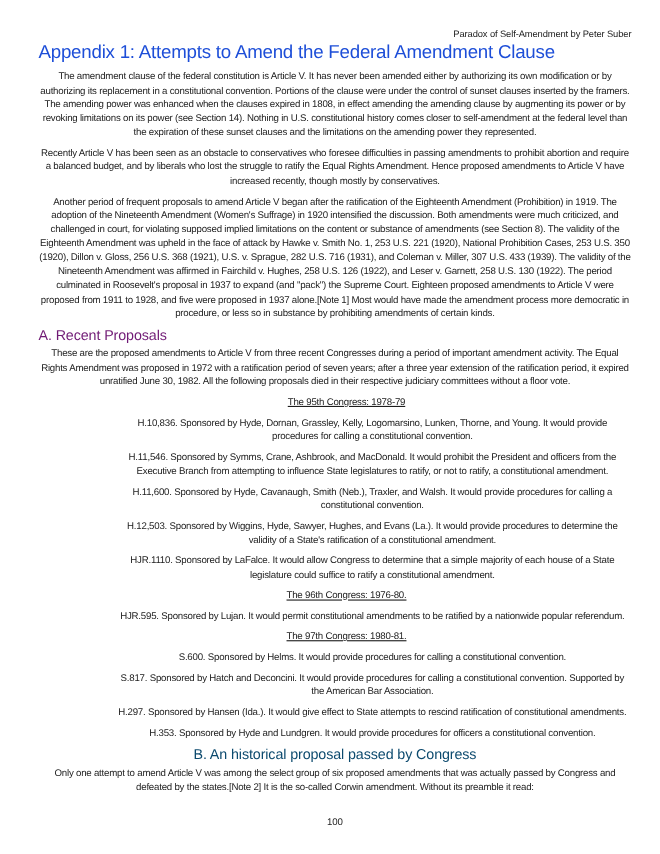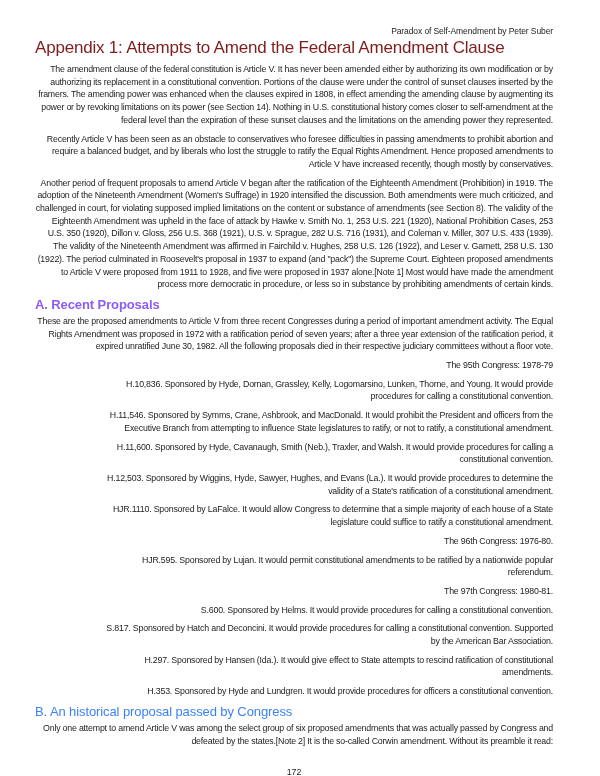--- a/index.html
+++ b/index.html
@@ -5,21 +5,21 @@
   html, body {
     margin: 0;
     padding: 0;
     background: #ffffff;
   }
   .page {
     position: relative;
     width: 600px;
     height: 776px;
     box-sizing: border-box;
-    padding: 26px 47px 0 35px;
+    padding: 26px 26px 0 35px;
     background: #ffffff;
     font-family: "Liberation Sans", sans-serif;
     color: #1c1c1c;
     overflow: hidden;
   }
   .doc-header {
     text-align: right;
     font-size: 8.5px;
     letter-spacing: -0.1px;
     color: #1c1c1c;
@@ -35,61 +35,61 @@
     font-size: 13px;
     font-weight: 400;
     letter-spacing: -0.1px;
     margin: 2px 0 3px 0;
   }
   p.body {
     font-size: 8.8px;
     line-height: 12.7px;
     letter-spacing: -0.2px;
     margin: 0 0 6px 0;
-    text-align: right;
+    text-align: center;
   }
-  p.indent1 { margin-left: 21px; }
+  p.indent1 { margin-left: 21px; text-decoration: underline; }
   p.indent2 { margin-left: 68px; }
   .page-number {
     text-align: center;
     font-size: 8.8px;
     letter-spacing: -0.1px;
     margin-top: 1px;
   }
 </style>
 </head>
 <body>
 
 <div class="page">
 
   <div class="doc-header">Paradox of Self-Amendment by Peter Suber</div>
 
-  <h1 class="doc-title accent" style="color: #7f1d1d;">Appendix 1: Attempts to Amend the Federal Amendment Clause</h1>
+  <h1 class="doc-title accent" style="color: #1d4ed8;">Appendix 1: Attempts to Amend the Federal Amendment Clause</h1>
 
   <p class="body">The amendment clause of the federal constitution is Article V. It has never been amended either by authorizing its own modification or by authorizing its replacement in a constitutional convention. Portions of the clause were under the control of sunset clauses inserted by the framers. The amending power was enhanced when the clauses expired in 1808, in effect amending the amending clause by augmenting its power or by revoking limitations on its power (see Section 14). Nothing in U.S. constitutional history comes closer to self-amendment at the federal level than the expiration of these sunset clauses and the limitations on the amending power they represented.</p>
   <p class="body">Recently Article V has been seen as an obstacle to conservatives who foresee difficulties in passing amendments to prohibit abortion and require a balanced budget, and by liberals who lost the struggle to ratify the Equal Rights Amendment. Hence proposed amendments to Article V have increased recently, though mostly by conservatives.</p>
   <p class="body">Another period of frequent proposals to amend Article V began after the ratification of the Eighteenth Amendment (Prohibition) in 1919. The adoption of the Nineteenth Amendment (Women's Suffrage) in 1920 intensified the discussion. Both amendments were much criticized, and challenged in court, for violating supposed implied limitations on the content or substance of amendments (see Section 8). The validity of the Eighteenth Amendment was upheld in the face of attack by Hawke v. Smith No. 1, 253 U.S. 221 (1920), National Prohibition Cases, 253 U.S. 350 (1920), Dillon v. Gloss, 256 U.S. 368 (1921), U.S. v. Sprague, 282 U.S. 716 (1931), and Coleman v. Miller, 307 U.S. 433 (1939). The validity of the Nineteenth Amendment was affirmed in Fairchild v. Hughes, 258 U.S. 126 (1922), and Leser v. Garnett, 258 U.S. 130 (1922). The period culminated in Roosevelt's proposal in 1937 to expand (and "pack") the Supreme Court. Eighteen proposed amendments to Article V were proposed from 1911 to 1928, and five were proposed in 1937 alone.[Note 1] Most would have made the amendment process more democratic in procedure, or less so in substance by prohibiting amendments of certain kinds.</p>
 
-  <h2 class="section-heading accent" style="color: #8b5cf6; font-weight: bold;">A. Recent Proposals</h2>
+  <h2 class="section-heading accent" style="color: #701a75;">A. Recent Proposals</h2>
   <p class="body">These are the proposed amendments to Article V from three recent Congresses during a period of important amendment activity. The Equal Rights Amendment was proposed in 1972 with a ratification period of seven years; after a three year extension of the ratification period, it expired unratified June 30, 1982. All the following proposals died in their respective judiciary committees without a floor vote.</p>
 
   <p class="body indent1">The 95th Congress: 1978-79</p>
   <p class="body indent2">H.10,836. Sponsored by Hyde, Dornan, Grassley, Kelly, Logomarsino, Lunken, Thorne, and Young. It would provide procedures for calling a constitutional convention.</p>
   <p class="body indent2">H.11,546. Sponsored by Symms, Crane, Ashbrook, and MacDonald. It would prohibit the President and officers from the Executive Branch from attempting to influence State legislatures to ratify, or not to ratify, a constitutional amendment.</p>
   <p class="body indent2">H.11,600. Sponsored by Hyde, Cavanaugh, Smith (Neb.), Traxler, and Walsh. It would provide procedures for calling a constitutional convention.</p>
   <p class="body indent2">H.12,503. Sponsored by Wiggins, Hyde, Sawyer, Hughes, and Evans (La.). It would provide procedures to determine the validity of a State's ratification of a constitutional amendment.</p>
   <p class="body indent2">HJR.1110. Sponsored by LaFalce. It would allow Congress to determine that a simple majority of each house of a State legislature could suffice to ratify a constitutional amendment.</p>
 
   <p class="body indent1">The 96th Congress: 1976-80.</p>
   <p class="body indent2">HJR.595. Sponsored by Lujan. It would permit constitutional amendments to be ratified by a nationwide popular referendum.</p>
 
   <p class="body indent1">The 97th Congress: 1980-81.</p>
   <p class="body indent2">S.600. Sponsored by Helms. It would provide procedures for calling a constitutional convention.</p>
   <p class="body indent2">S.817. Sponsored by Hatch and Deconcini. It would provide procedures for calling a constitutional convention. Supported by the American Bar Association.</p>
   <p class="body indent2">H.297. Sponsored by Hansen (Ida.). It would give effect to State attempts to rescind ratification of constitutional amendments.</p>
   <p class="body indent2">H.353. Sponsored by Hyde and Lundgren. It would provide procedures for officers a constitutional convention.</p>
 
-  <h2 class="section-heading accent" style="color: #3b82f6;">B. An historical proposal passed by Congress</h2>
+  <h2 class="section-heading accent" style="color: #0c4a6e; text-align: center;">B. An historical proposal passed by Congress</h2>
   <p class="body" style="margin-bottom:20px;">Only one attempt to amend Article V was among the select group of six proposed amendments that was actually passed by Congress and defeated by the states.[Note 2] It is the so-called Corwin amendment. Without its preamble it read:</p>
 
-  <div class="page-number">172</div>
+  <div class="page-number">100</div>
 
 </div>
 
 </body></html>

